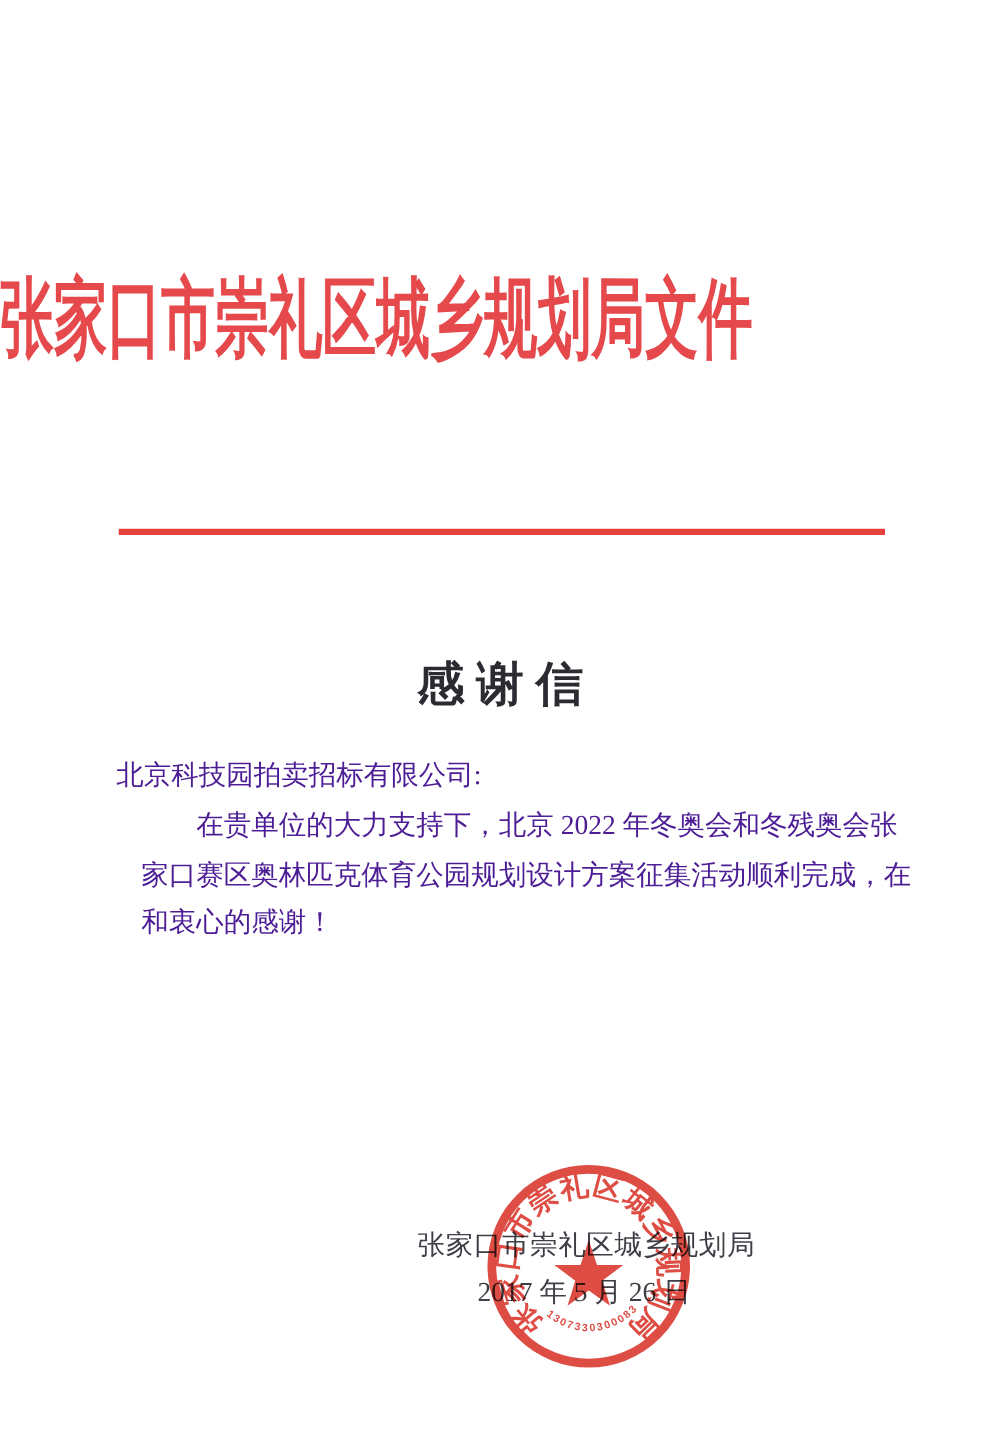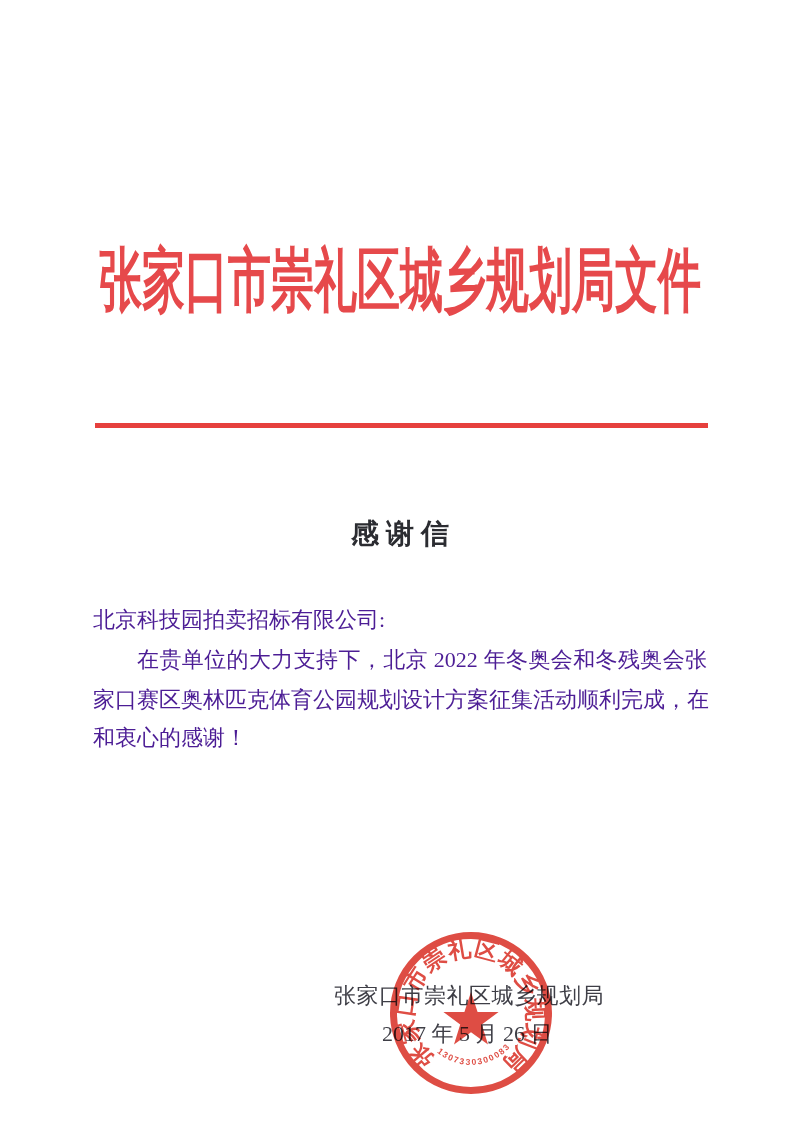--- a/index.html
+++ b/index.html
@@ -13,23 +13,22 @@
     font-family: "Liberation Serif", serif;
   }
   
   .doc-title {
     position: absolute;
     top: 222px;
     left: 0;
     width: 100%;
     height: 70px;
     line-height: 70px;
-    text-align: center;
+    text-align: left;
     white-space: nowrap;
-    margin-top: 24px;
   }
   .doc-title .stretch {
     display: inline-block;
     font-size: 43px;
     font-weight: bold;
     color: #e6494b;
     letter-spacing: 0px;
     transform: scaleY(1.62);
     transform-origin: 50% 50%;
   }
@@ -38,25 +37,25 @@
     position: absolute;
     top: 423px;
     left: 95px;
     width: 613px;
     height: 5px;
     background: #e6403d;
   }
   
   .letter-title {
     position: absolute;
-    top: 514px;
+    top: 528px;
     left: 0;
     width: 100%;
     text-align: center;
-    font-size: 28px;
+    font-size: 38px;
     font-weight: bold;
     color: #2b2c31;
     line-height: 40px;
   }
   
   .body-block {
     position: absolute;
     top: 600px;
     left: 93px;
     width: 614px;
@@ -64,20 +63,21 @@
     line-height: 40px;
     color: #4c1d95;
   }
   .body-block .salutation {
     text-align: left;
   }
   .body-block .pline {
     text-align: justify;
     text-align-last: justify;
     white-space: nowrap;
+    margin-left: 20px;
   }
   .body-block .pline.first {
     padding-left: 2em;
   }
   .body-block .pline.last {
     text-align-last: left;
     white-space: normal;
     font-family: Liberation Mono, monospace;
   }
   

